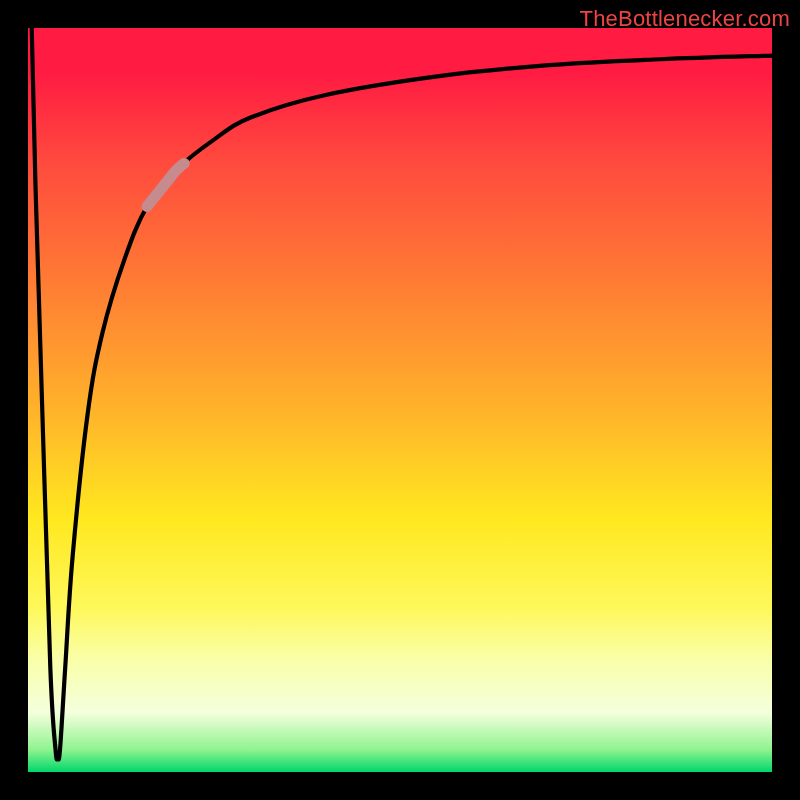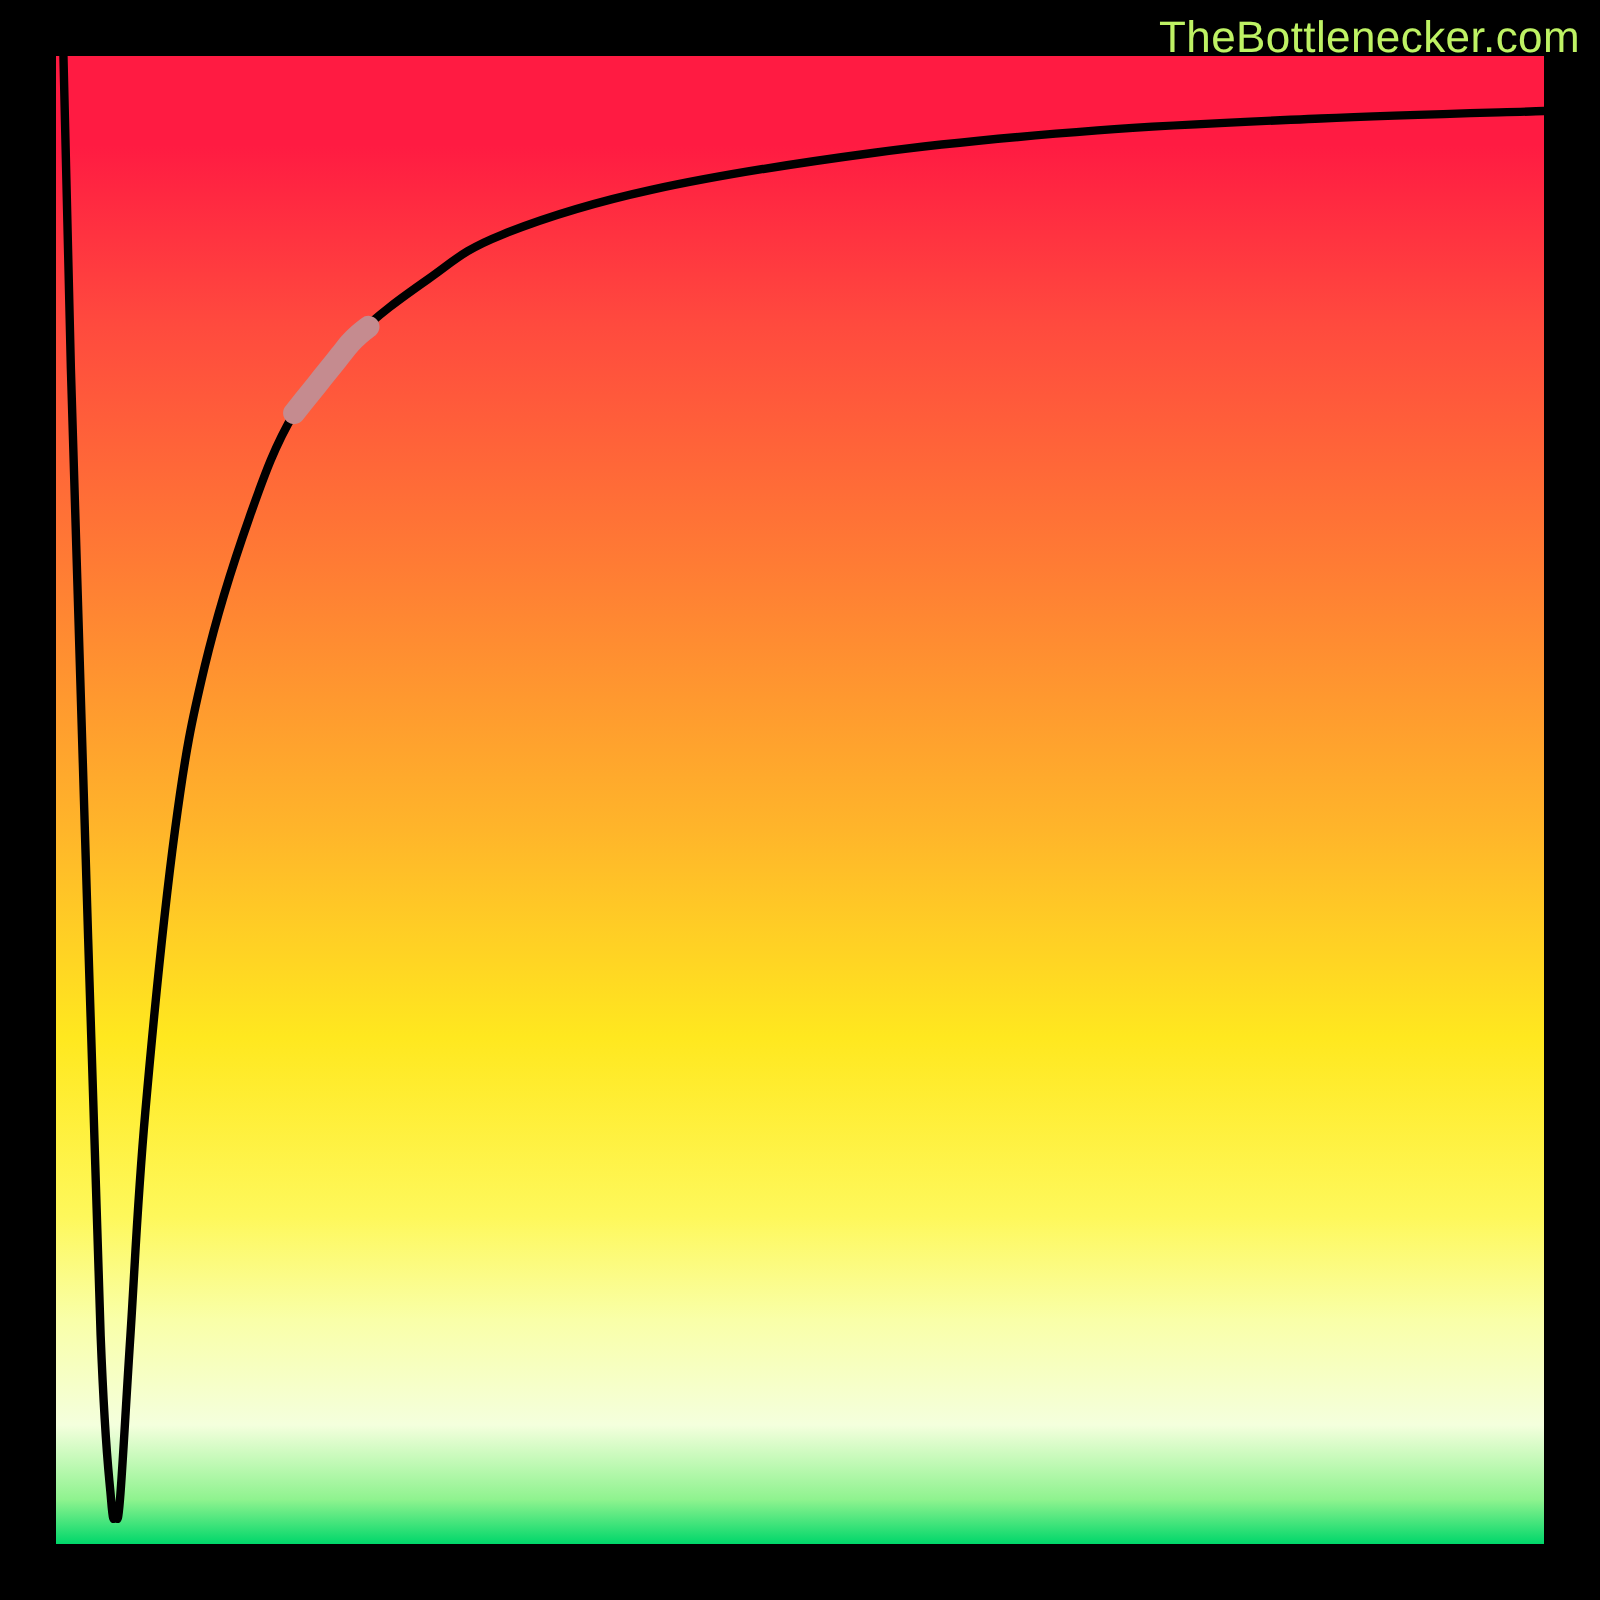--- a/index.html
+++ b/index.html
@@ -42,21 +42,21 @@
     left: 0;
     top: 0;
     width: 744px;
     height: 744px;
     overflow: visible;
   }
   .attribution {
     position: absolute;
     top: 6px;
     right: 10px;
-    color: #bef264;
+    color: #ef4444;
     font-size: 22px;
     letter-spacing: 0.2px;
     user-select: none;
   }
 </style>
 </head>
 <body>
 
 <div class="wrap">
   <div class="plot-area">

